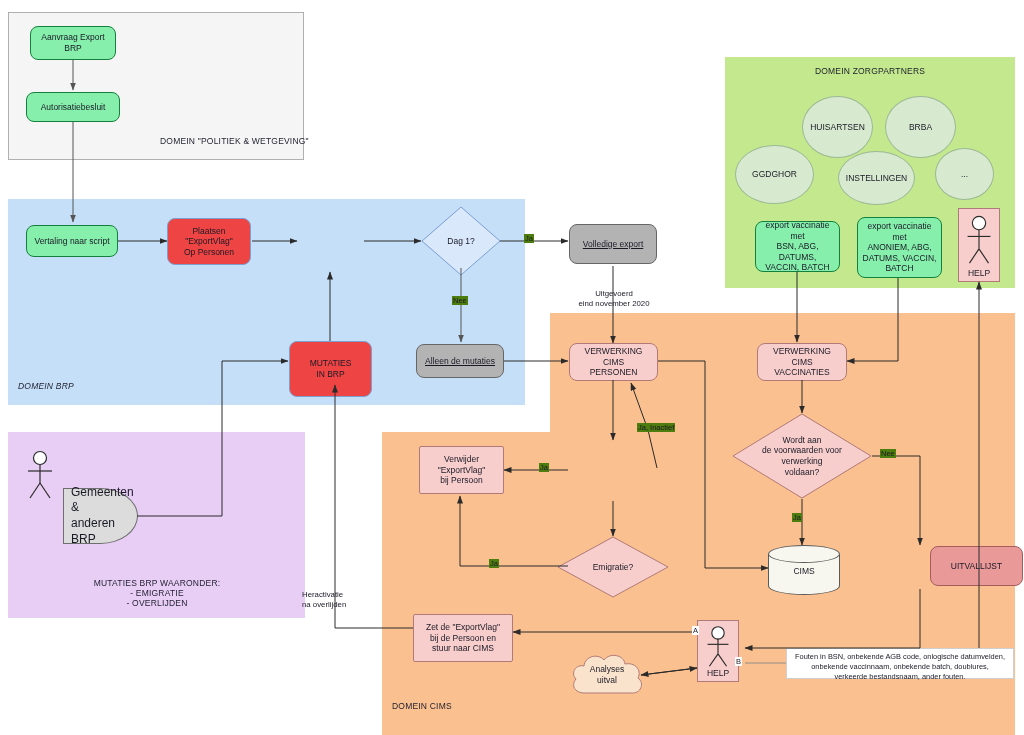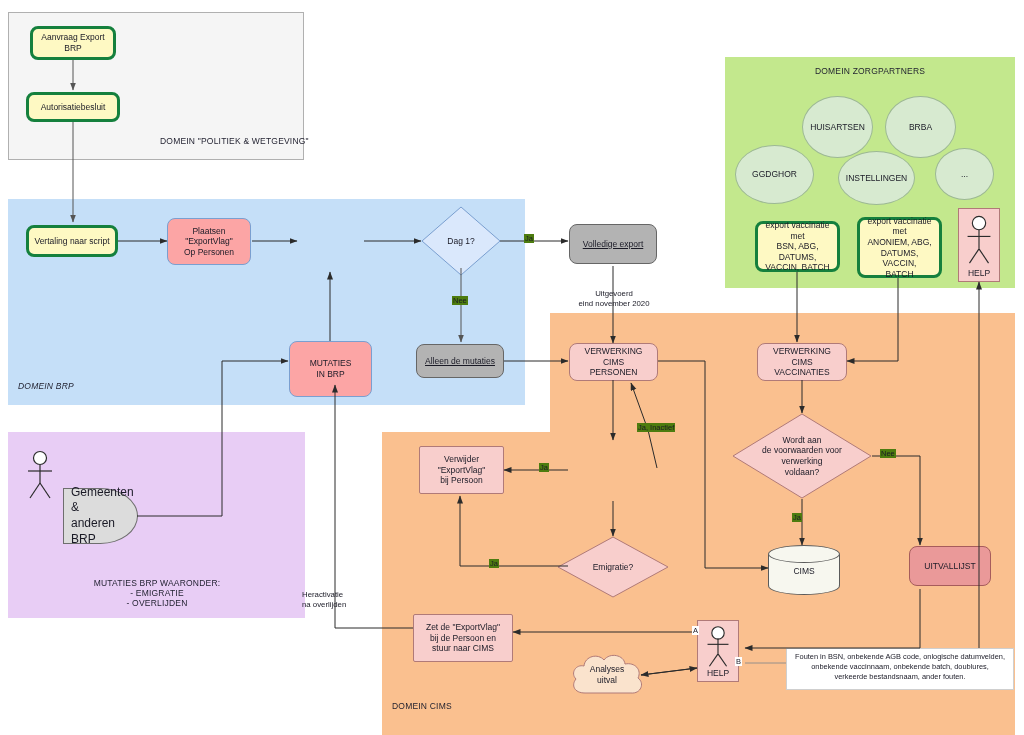--- a/index.html
+++ b/index.html
@@ -65,25 +65,25 @@
     font-size: 8.5px;
     line-height: 1.25;
     color: #1a1a26;
     white-space: pre-line;
     padding: 2px 3px;
   }
   .rounded {
     border-radius: 8px;
   }
   .white-box {
-    background: #fef9c3;
-    border: 3px solid #15803d;
+    background: #86efac;
+    border: 1px solid #15803d;
   }
   .blue-box {
-    background: #fca5a5;
+    background: #ef4444;
     border: 1px solid #7a9fd0;
   }
   .gray-box {
     background: #b3b3b3;
     border: 1px solid #666666;
     text-decoration: underline;
   }
   .pink-box {
     background: #f8cecc;
     border: 1px solid #b07a78;
@@ -440,21 +440,21 @@
 voldaan?</div>
   </div>
 
   <div class="cylinder" style="left:768px; top:545px; width:72px; height:50px;">
     <div class="cyl-body"></div>
     <div class="cyl-bottom"></div>
     <div class="cyl-top"></div>
     <div class="cyl-label">CIMS</div>
   </div>
 
-  <div class="node rounded red-box" style="left:909px; top:546px; width:82px; height:40px;">UITVALLIJST</div>
+  <div class="node rounded red-box" style="left:930px; top:546px; width:93px; height:40px;">UITVALLIJST</div>
 
   <div class="cloud" style="left:567px; top:649px; width:80px; height:52px;">
     <svg class="shape-svg" viewBox="0 0 80 52">
       <path d="M18,44 C7,44 4,36 9,30 C3,24 9,15 17,17 C18,7 31,4 37,11 C43,3 57,6 58,15
                C68,13 75,21 71,29 C78,34 74,45 64,44 Z" fill="#fae3cd" stroke="#b07a78" stroke-width="1"></path>
     </svg>
     <div class="cloud-text">Analyses
 uitval</div>
   </div>
 
@@ -462,21 +462,21 @@
     <svg class="shape-svg" viewBox="0 0 42 62">
       <circle cx="21" cy="12" r="6.5" fill="#ffffff" stroke="#2b2b2b" stroke-width="1.2"></circle>
       <line x1="21" y1="18" x2="21" y2="34" stroke="#2b2b2b" stroke-width="1.2"></line>
       <line x1="10" y1="24" x2="32" y2="24" stroke="#2b2b2b" stroke-width="1.2"></line>
       <line x1="21" y1="34" x2="12" y2="47" stroke="#2b2b2b" stroke-width="1.2"></line>
       <line x1="21" y1="34" x2="30" y2="47" stroke="#2b2b2b" stroke-width="1.2"></line>
     </svg>
     <div class="actor-label">HELP</div>
   </div>
 
-  <div class="note" style="left:786px; top:648px; width:228px; height:42px;">Fouten in BSN, onbekende AGB code, onlogische datumvelden,
+  <div class="note" style="left:786px; top:648px; width:228px; height:31px;">Fouten in BSN, onbekende AGB code, onlogische datumvelden,
 onbekende vaccinnaam, onbekende batch, doublures,
 verkeerde bestandsnaam, ander fouten.</div>
 
   <div class="edge-label" style="left:524px; top:234px;">Ja</div>
   <div class="edge-label" style="left:452px; top:296px;">Nee</div>
   <div class="free-label" style="left:562px; top:289px; width:104px;">Uitgevoerd
 eind november 2020</div>
   <div class="edge-label" style="left:637px; top:423px;">Ja, Inactief</div>
   <div class="edge-label" style="left:539px; top:463px;">Ja</div>
   <div class="edge-label" style="left:489px; top:559px;">Ja</div>

